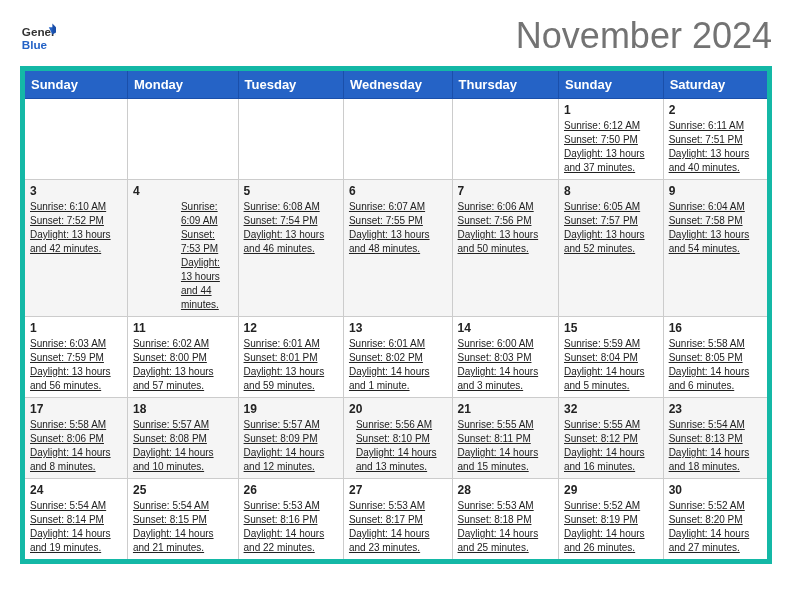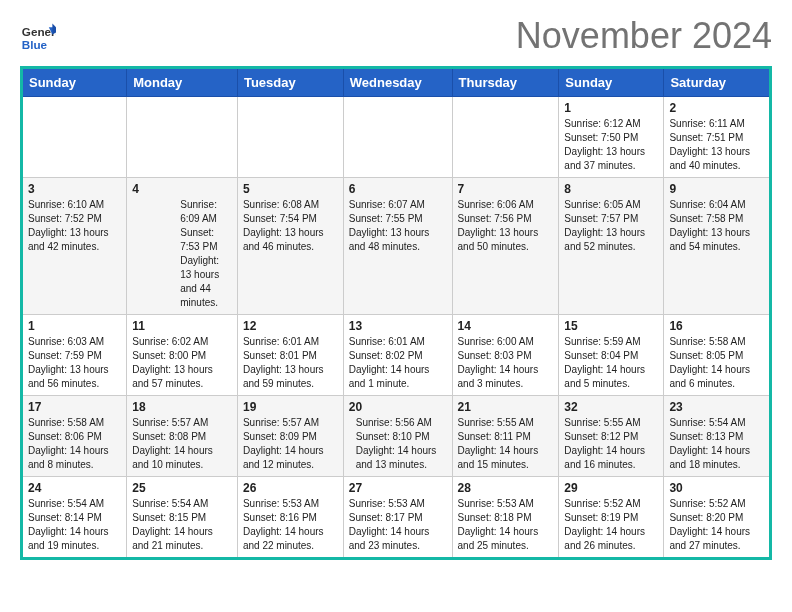--- a/index.html
+++ b/index.html
@@ -41,21 +41,21 @@
       line-height: 1.1;
     }
     .location {
       font-size: 15px;
       color: #444;
       margin-top: 2px;
     }
     .calendar {
       width: 100%;
       border-collapse: collapse;
-      border: 3px solid #14b8a6;
+      border: 5px solid #14b8a6;
     }
     .calendar th {
       background: #2563c6;
       color: #fff;
       font-size: 13px;
       font-weight: bold;
       padding: 6px 6px;
       text-align: left;
       border: 1px solid #1a4faa;
     }
@@ -78,20 +78,21 @@
     .day-num {
       font-size: 12px;
       font-weight: bold;
       display: block;
       margin-bottom: 2px;
     }
     .day-info {
       font-size: 10px;
       color: #222;
       line-height: 1.4;
+      text-decoration: underline;
     }
     .empty { background: #fff !important; }
     
     .row-odd td { background: #fff; }
     .row-even td { background: #f0f0f0; }
   </style>
 </head>
 <body>
 
 <div class="page">

